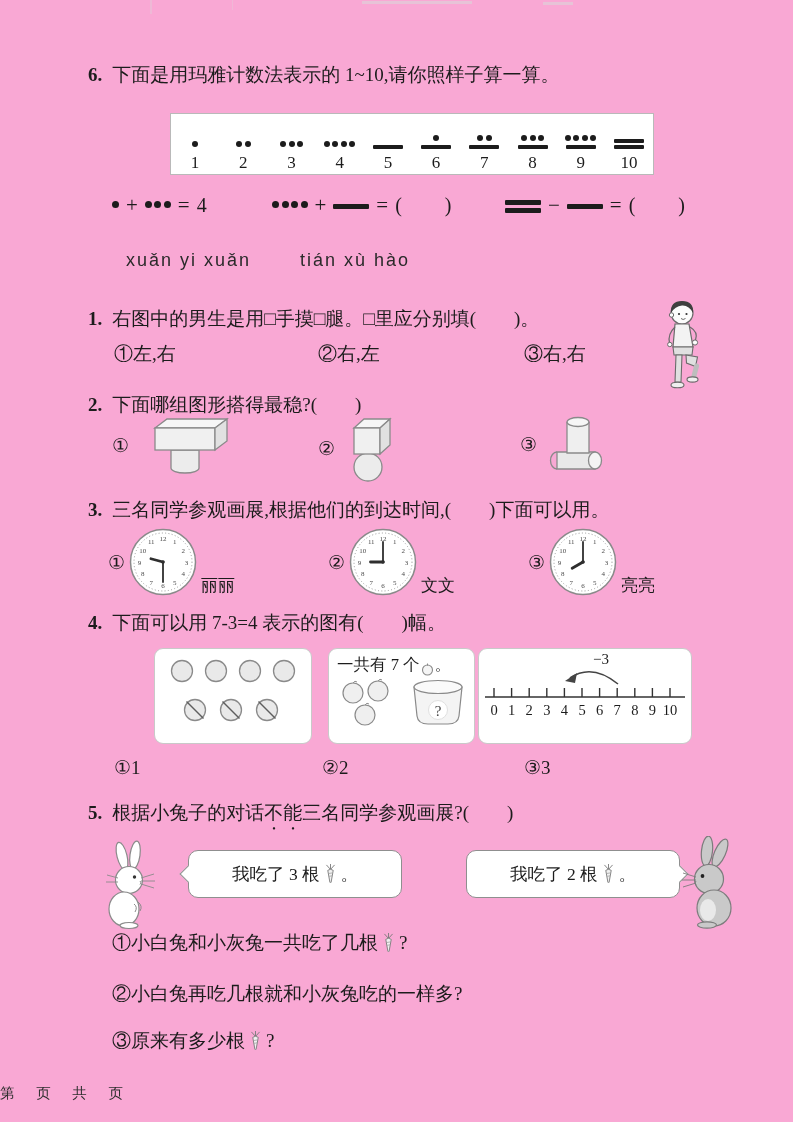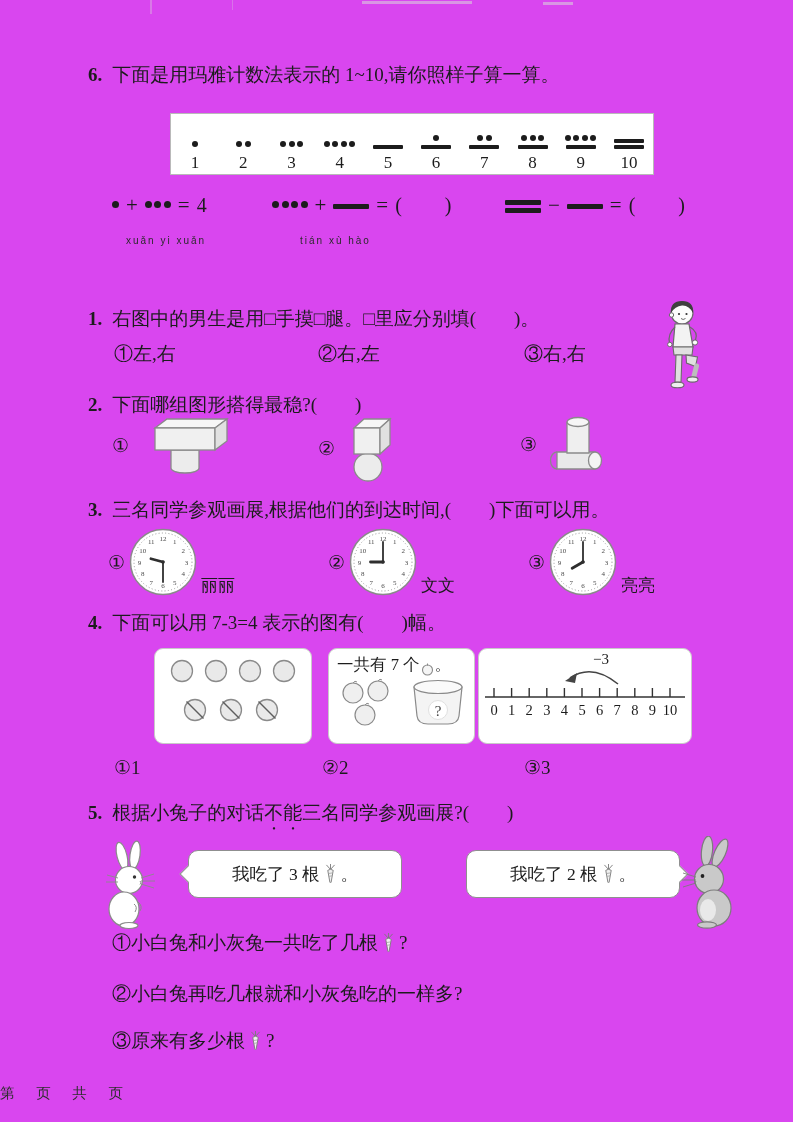--- a/index.html
+++ b/index.html
@@ -1,16 +1,16 @@
 <!DOCTYPE html>
 <html><head>
 <meta charset="utf-8">
 <style>
   html,body{margin:0;padding:0;background:#fff;}
-  .page{position:relative;width:793px;height:1122px;background:#d946ef;overflow:hidden;
+  .page{position:relative;width:793px;height:1122px;background:#f9a8d4;overflow:hidden;
         font-family:"Liberation Serif","DejaVu Serif",serif;color:#1c1c1c;}
   .abs{position:absolute;}
   .artifact{position:absolute;background:#d9d9d9;opacity:.55;}
 
   
   .qline{position:absolute;font-size:19px;white-space:nowrap;}
   .qnum{font-weight:bold;margin-right:10px;}
   .opt{position:absolute;font-size:19px;white-space:nowrap;}
 
   
@@ -24,21 +24,21 @@
   .maya-num{font-size:17px;line-height:1;margin-top:5px;}
 
   
   .equation{position:absolute;top:190px;height:30px;display:flex;align-items:center;gap:7px;font-size:20px;}
   .equation .dot{width:7px;height:7px;}
   .equation .bar{width:36px;height:4.6px;margin-top:3px;}
   .equation .maya-sym{min-height:0;}
   .equation .op{font-size:21px;}
   .equation .res{font-size:20px;letter-spacing:1px;}
 
-  .pinyin{position:absolute;font-family:"Liberation Sans","DejaVu Sans",sans-serif;font-size:10px;color:#2a2a2a;letter-spacing:2px;}
+  .pinyin{position:absolute;font-family:"Liberation Sans","DejaVu Sans",sans-serif;font-size:18px;color:#2a2a2a;letter-spacing:2px;margin-top:15px;}
   .sec-title{position:absolute;left:44px;top:252px;font-size:21.5px;font-weight:bold;
              font-family:"Liberation Sans","DejaVu Sans",sans-serif;white-space:nowrap;}
 
   .shape-group{position:absolute;top:412px;display:flex;align-items:center;gap:6px;}
   .mark{font-size:19px;}
 
   .clock-group{position:absolute;top:519px;display:flex;align-items:center;gap:3px;height:86px;}
   .clock-group .cname{font-size:17px;align-self:flex-end;margin-bottom:8px;}
 
   .pic-box{position:absolute;top:648px;height:94px;border:1.5px solid #c9c9c9;border-radius:9px;background:#fff;}

